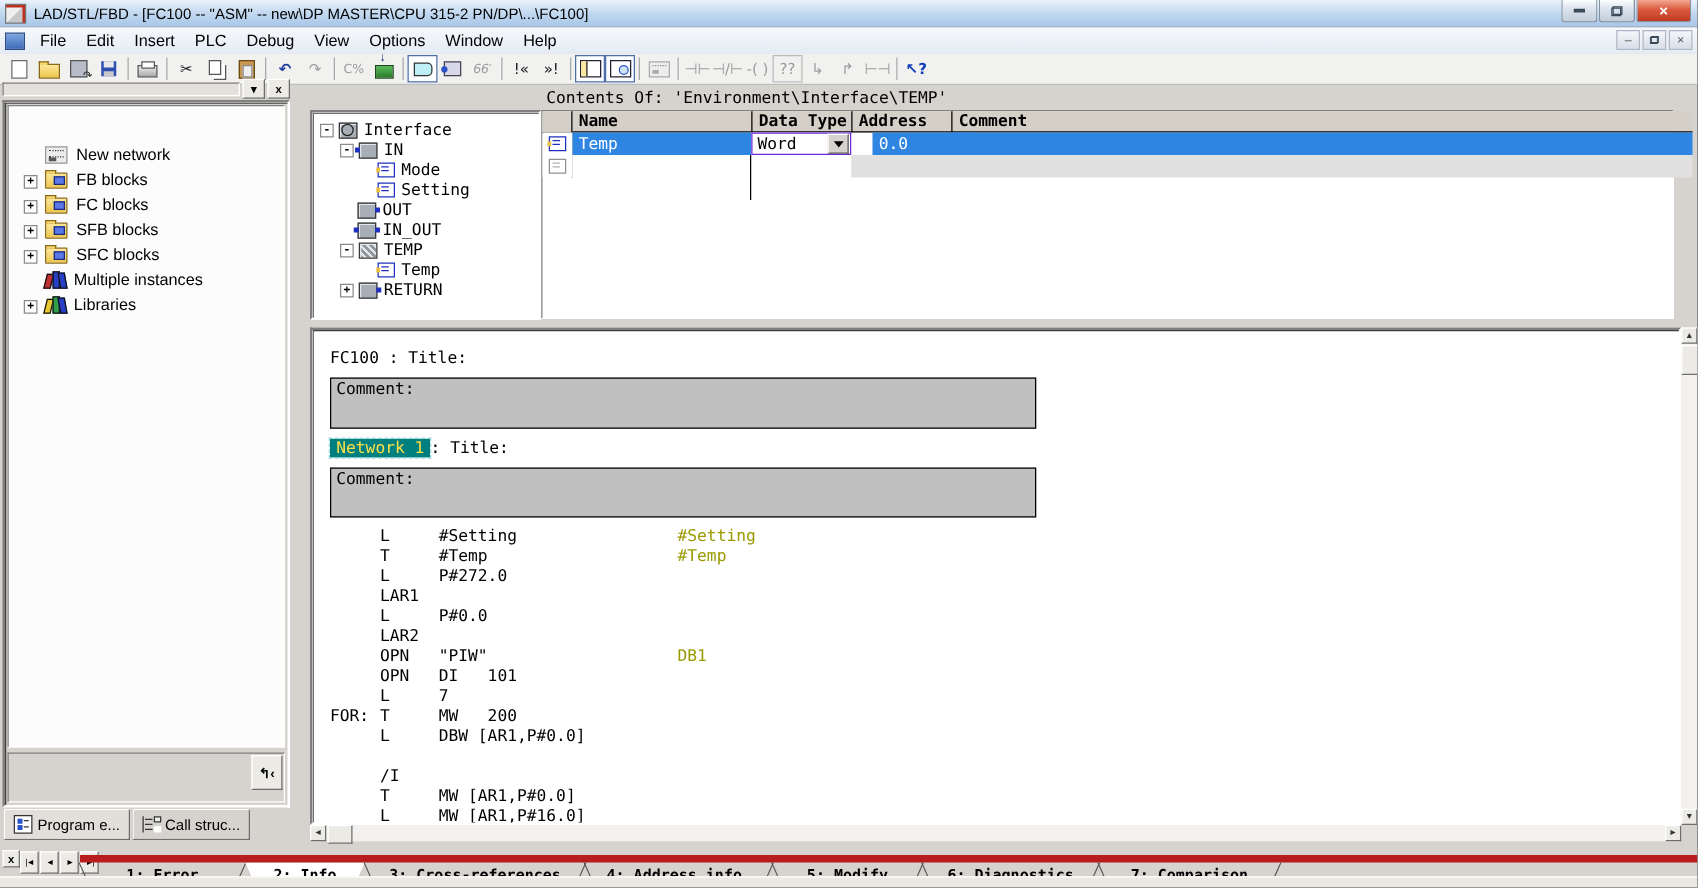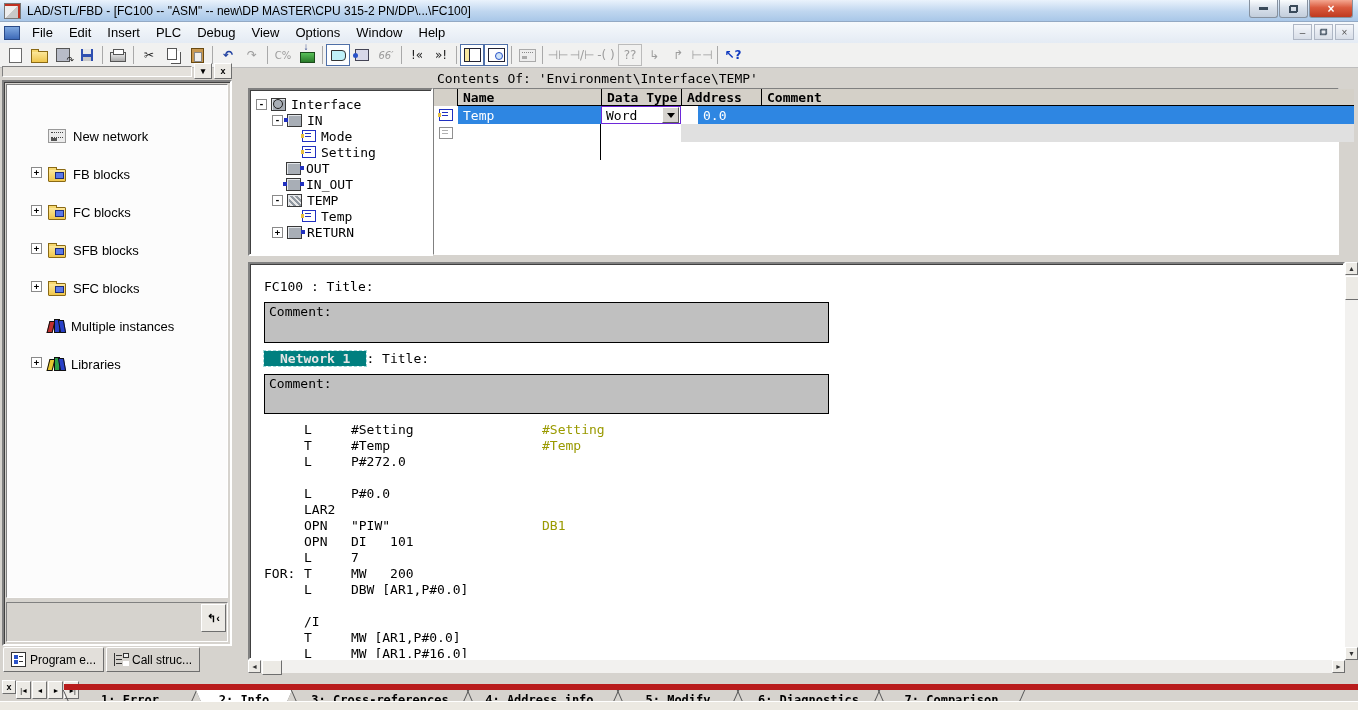--- a/index.html
+++ b/index.html
@@ -72,21 +72,21 @@
   .mi-hko{width:15px;height:11px;border:1px solid #AAA;background:#EDEDED;}
   .mi-hko::before{content:"";position:absolute;left:2px;top:2px;right:2px;height:2px;border-top:1px dotted #888;}
   .mi-hko::after{content:"";position:absolute;left:2px;bottom:2px;width:5px;height:3px;background:#AAA;}
 
   
   #left-minibar{position:absolute;left:0;top:63px;width:234px;height:16px;display:flex;align-items:center;}
   #left-groove{flex:1;height:9px;margin:0 2px;border:1px solid;border-color:#808080 #fff #fff #808080;background:#E4E1DC;}
   .mini-btn{width:16px;height:14px;margin-right:2px;display:flex;align-items:center;justify-content:center;font-size:9px;font-weight:bold;}
   #left-frame{position:absolute;left:2px;top:80px;width:230px;height:566px;box-sizing:border-box;}
   #left-tree{position:absolute;left:2px;top:2px;width:222px;height:514px;background:#FCFCFC;box-sizing:border-box;overflow:hidden;padding-top:26px;}
-  .trow{display:flex;align-items:flex-start;height:20px;padding-left:24px;font-size:13px;white-space:nowrap;margin-top:18px;}
+  .trow{display:flex;align-items:flex-end;height:20px;padding-left:12px;font-size:13px;white-space:nowrap;}
   .exp{width:9px;height:9px;background:#fff;border:1px solid #8A8A8A;flex:none;margin-right:6px;
        font:bold 9px/8px "DejaVu Sans Mono",monospace;text-align:center;color:#000;box-sizing:content-box;}
   .exp.hid{visibility:hidden;}
   .ico-hko{width:16px;height:12px;position:relative;background:#ECECEC;border:1px solid #999;flex:none;margin-right:7px;}
   .ico-hko::before{content:"";position:absolute;left:2px;top:2px;right:2px;height:4px;border-top:1px dotted #444;border-bottom:1px dotted #444;}
   .ico-hko::after{content:"";position:absolute;left:2px;bottom:1px;width:6px;height:3px;background:#555;}
   .ico-folder{width:16px;height:11px;background:linear-gradient(#FCE79A,#EFC64C);border:1px solid #8A6914;position:relative;flex:none;margin:2px 7px 0 0;border-radius:1px;}
   .ico-folder::before{content:"";position:absolute;left:-1px;top:-3px;width:7px;height:2px;background:#F6D870;border:1px solid #8A6914;border-bottom:none;}
   .ico-folder::after{content:"";position:absolute;right:1px;top:2px;width:7px;height:5px;background:#5A78E8;border:1px solid #1A2A7A;}
   .ico-books{width:17px;height:14px;position:relative;flex:none;margin-right:6px;}
@@ -141,21 +141,21 @@
   .vicon{position:absolute;left:0;width:24px;height:18px;display:flex;align-items:center;justify-content:center;background:#fff;}
   #combo{position:absolute;left:167px;top:17px;width:80px;height:18px;background:#fff;border:1px solid #6d28d9;box-sizing:border-box;display:flex;align-items:center;}
   #combo .val{flex:1;font-size:13px;padding-left:4px;}
   #combo .dd{width:15px;height:14px;margin-right:1px;background:#D6D3CE;border:1px solid;border-color:#fff #5A5A5A #5A5A5A #fff;display:flex;align-items:center;justify-content:center;flex:none;}
   #combo .dd::after{content:"";width:0;height:0;border:4px solid transparent;border-top:5px solid #000;margin-top:4px;}
   .gridv{position:absolute;width:1px;background:#000;}
 
   
   #code-panel{position:absolute;left:248px;top:262px;width:1097px;height:398px;background:#fff;box-sizing:border-box;overflow:hidden;font-size:13px;}
   .cmt-box{position:absolute;left:14px;width:565px;background:#C0C0C0;border:1px solid #000;box-sizing:border-box;font-size:13px;padding:1px 4px;}
-  #net-badge{background:#007F7F;color:#e5e5e5;font-weight:bold;outline:1px dashed #9FD8D8;padding:0 16px;}
+  #net-badge{background:#007F7F;color:#fde047;font-weight:normal;outline:1px dashed #9FD8D8;padding:0 5px;}
   .cline{position:absolute;left:14px;white-space:pre;font-size:13px;line-height:16px;}
   .cl-label{display:inline-block;width:40px;}
   .cl-code{display:inline-block;width:238px;}
   .cl-comment{color:#9A9A00;}
 
   
   .sb-btn{display:flex;align-items:center;justify-content:center;font-size:7px;color:#333;box-sizing:border-box;}
   #vsb{position:absolute;left:1345px;top:262px;width:13px;height:398px;background:#F2F1EF;}
   #vsb .up{position:absolute;top:0;left:0;width:13px;height:13px;}
   #vsb .dn{position:absolute;bottom:0;left:0;width:13px;height:13px;}
@@ -470,20 +470,21 @@
     <div style="position:absolute;left:14px;top:87px;">
       <span id="net-badge">Network 1</span><span>: Title:</span>
     </div>
     <div class="cmt-box" style="top:110px;height:40px;">
       <span>Comment:</span>
     </div>
 
     <div class="cline" style="top:158px;"><span class="cl-label"></span><span class="cl-code">L     #Setting</span><span class="cl-comment">#Setting</span></div>
     <div class="cline" style="top:174px;"><span class="cl-label"></span><span class="cl-code">T     #Temp</span><span class="cl-comment">#Temp</span></div>
     <div class="cline" style="top:190px;"><span class="cl-label"></span><span class="cl-code">L     P#272.0</span><span class="cl-comment"></span></div>
+    <div class="cline" style="top:206px;"><span class="cl-label"></span><span class="cl-code">LAR1</span><span class="cl-comment"></span></div>
     <div class="cline" style="top:222px;"><span class="cl-label"></span><span class="cl-code">L     P#0.0</span><span class="cl-comment"></span></div>
     <div class="cline" style="top:238px;"><span class="cl-label"></span><span class="cl-code">LAR2</span><span class="cl-comment"></span></div>
     <div class="cline" style="top:254px;"><span class="cl-label"></span><span class="cl-code">OPN   "PIW"</span><span class="cl-comment">DB1</span></div>
     <div class="cline" style="top:270px;"><span class="cl-label"></span><span class="cl-code">OPN   DI   101</span><span class="cl-comment"></span></div>
     <div class="cline" style="top:286px;"><span class="cl-label"></span><span class="cl-code">L     7</span><span class="cl-comment"></span></div>
     <div class="cline" style="top:302px;"><span class="cl-label">FOR:</span><span class="cl-code">T     MW   200</span><span class="cl-comment"></span></div>
     <div class="cline" style="top:318px;"><span class="cl-label"></span><span class="cl-code">L     DBW [AR1,P#0.0]</span><span class="cl-comment"></span></div>
     <div class="cline" style="top:350px;"><span class="cl-label"></span><span class="cl-code">/I</span><span class="cl-comment"></span></div>
     <div class="cline" style="top:366px;"><span class="cl-label"></span><span class="cl-code">T     MW [AR1,P#0.0]</span><span class="cl-comment"></span></div>
     <div class="cline" style="top:382px;"><span class="cl-label"></span><span class="cl-code">L     MW [AR1,P#16.0]</span><span class="cl-comment"></span></div>

